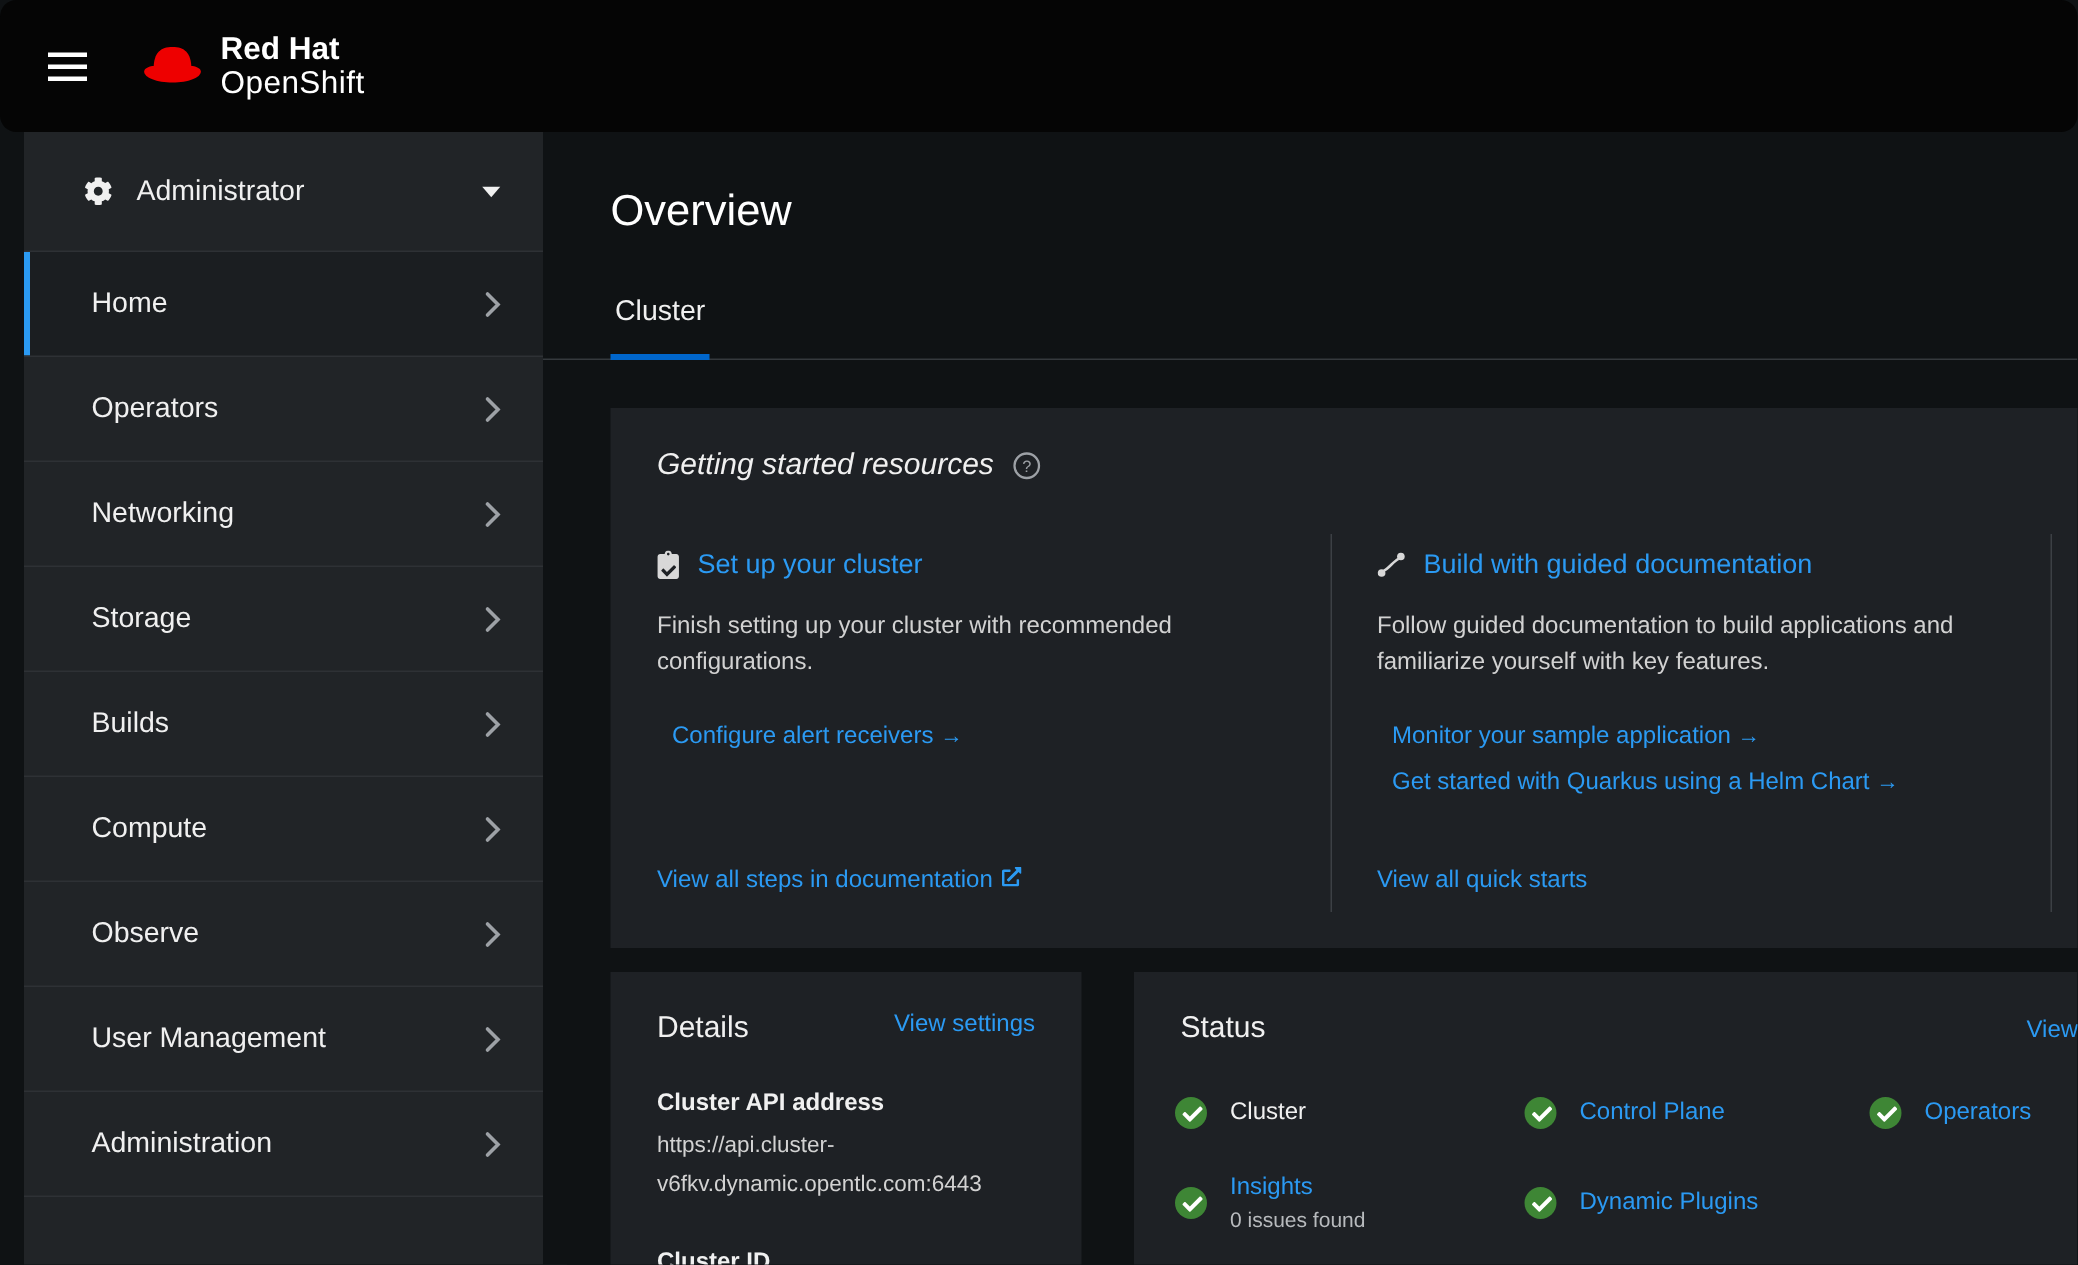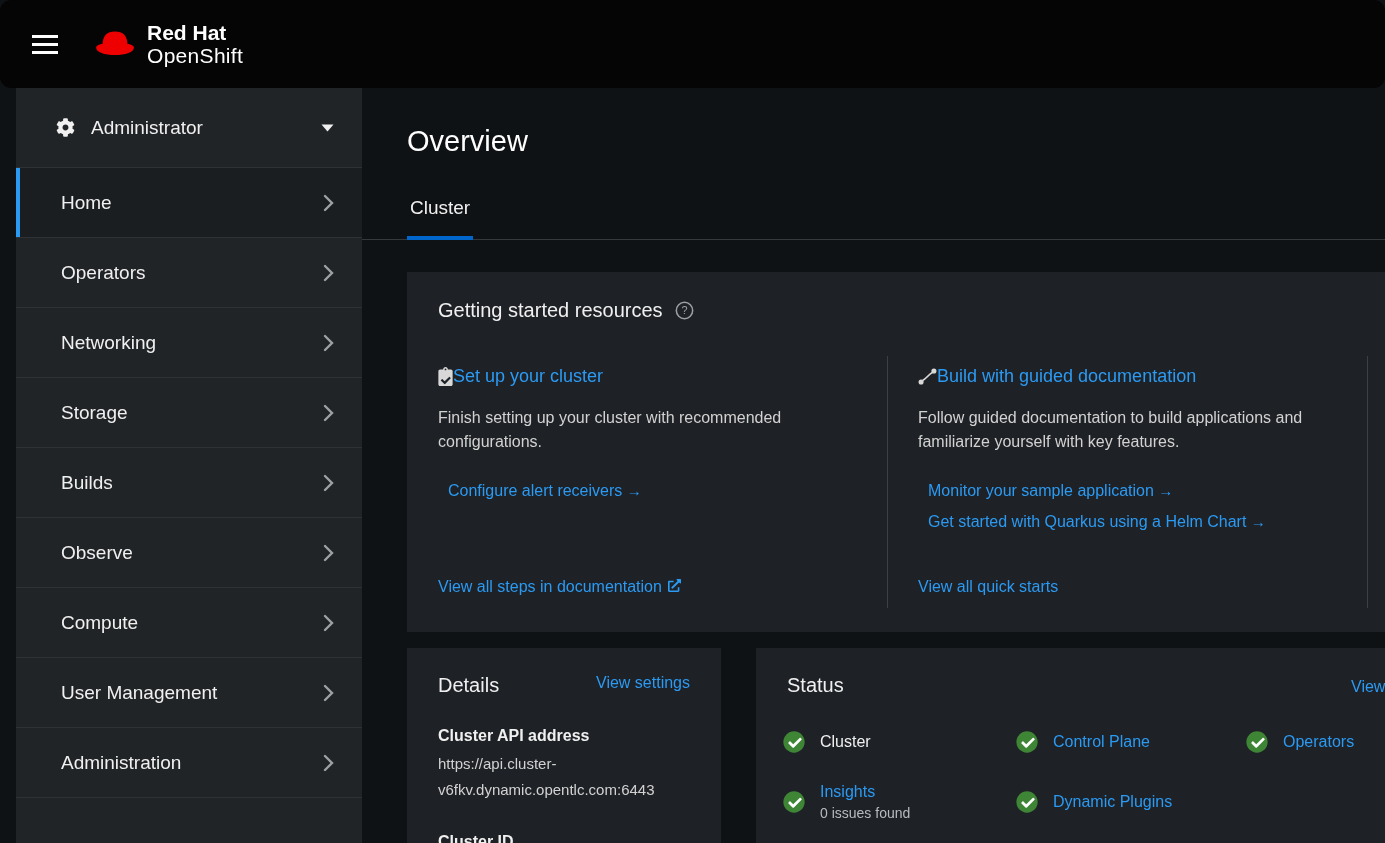--- a/index.html
+++ b/index.html
@@ -53,26 +53,26 @@
     display: inline-block; font-size: 19px; line-height: 24px;
     padding: 12px 3px 16px; color: #f0f0f0; cursor: pointer;
     border-bottom: 4px solid #0066cc; margin-bottom: -1px;
   }
   .content { padding: 32px 0 0 45px; }
   .card { background: #1e2125; }
 
   
   .card-gs { width: 1170px; height: 360px; padding: 27px 31px; overflow: hidden; }
   .gs-title-row { display: flex; align-items: center; gap: 12px; }
-  .gs-title { font-size: 20px; font-weight: 500; }
+  .gs-title { font-size: 20px; font-weight: 500; font-style: italic; }
   .help { display: flex; cursor: pointer; }
   .gs-cols { display: flex; margin-top: 42px; }
   .gs-col { width: 419px; display: flex; flex-direction: column; }
   .gs-sep { width: 1px; background: #3c4045; margin: -8px 30px 0 30px; height: 252px; }
-  .gs-head { display: flex; align-items: center; gap: 0; }
+  .gs-head { display: flex; align-items: center; gap: 12px; }
   .gs-head .gica { display: flex; }
   .gs-head a { font-size: 18px; font-weight: 500; line-height: 24px; }
   .gs-desc { margin-top: 18px; font-size: 16px; line-height: 24px; color: #d2d2d2; }
   .gs-links { margin: 28px 0 0 10px; height: 96px; display: flex; flex-direction: column; gap: 13px; }
   .gs-links a { font-size: 16px; }
   .gs-footer a { font-size: 16px; }
   .arrow { font-size: 15px; }
   .ext { display: inline-flex; margin-left: 6px; }
 
   
@@ -170,29 +170,29 @@
       </li>
       <li class="nav-item">
         <span>Builds</span>
         <span class="chev">
             <svg width="11" height="18" viewBox="0 0 11 18">
               <path d="M2 2 L9 9 L2 16" stroke="#9da1a6" stroke-width="2.4" fill="none" stroke-linecap="round"></path>
             </svg>
           </span>
       </li>
       <li class="nav-item">
+        <span>Compute</span>
+        <span class="chev">
+            <svg width="11" height="18" viewBox="0 0 11 18">
+              <path d="M2 2 L9 9 L2 16" stroke="#9da1a6" stroke-width="2.4" fill="none" stroke-linecap="round"></path>
+            </svg>
+          </span>
+      </li>
+      <li class="nav-item">
         <span>Observe</span>
-        <span class="chev">
-            <svg width="11" height="18" viewBox="0 0 11 18">
-              <path d="M2 2 L9 9 L2 16" stroke="#9da1a6" stroke-width="2.4" fill="none" stroke-linecap="round"></path>
-            </svg>
-          </span>
-      </li>
-      <li class="nav-item">
-        <span>Compute</span>
         <span class="chev">
             <svg width="11" height="18" viewBox="0 0 11 18">
               <path d="M2 2 L9 9 L2 16" stroke="#9da1a6" stroke-width="2.4" fill="none" stroke-linecap="round"></path>
             </svg>
           </span>
       </li>
       <li class="nav-item">
         <span>User Management</span>
         <span class="chev">
             <svg width="11" height="18" viewBox="0 0 11 18">

